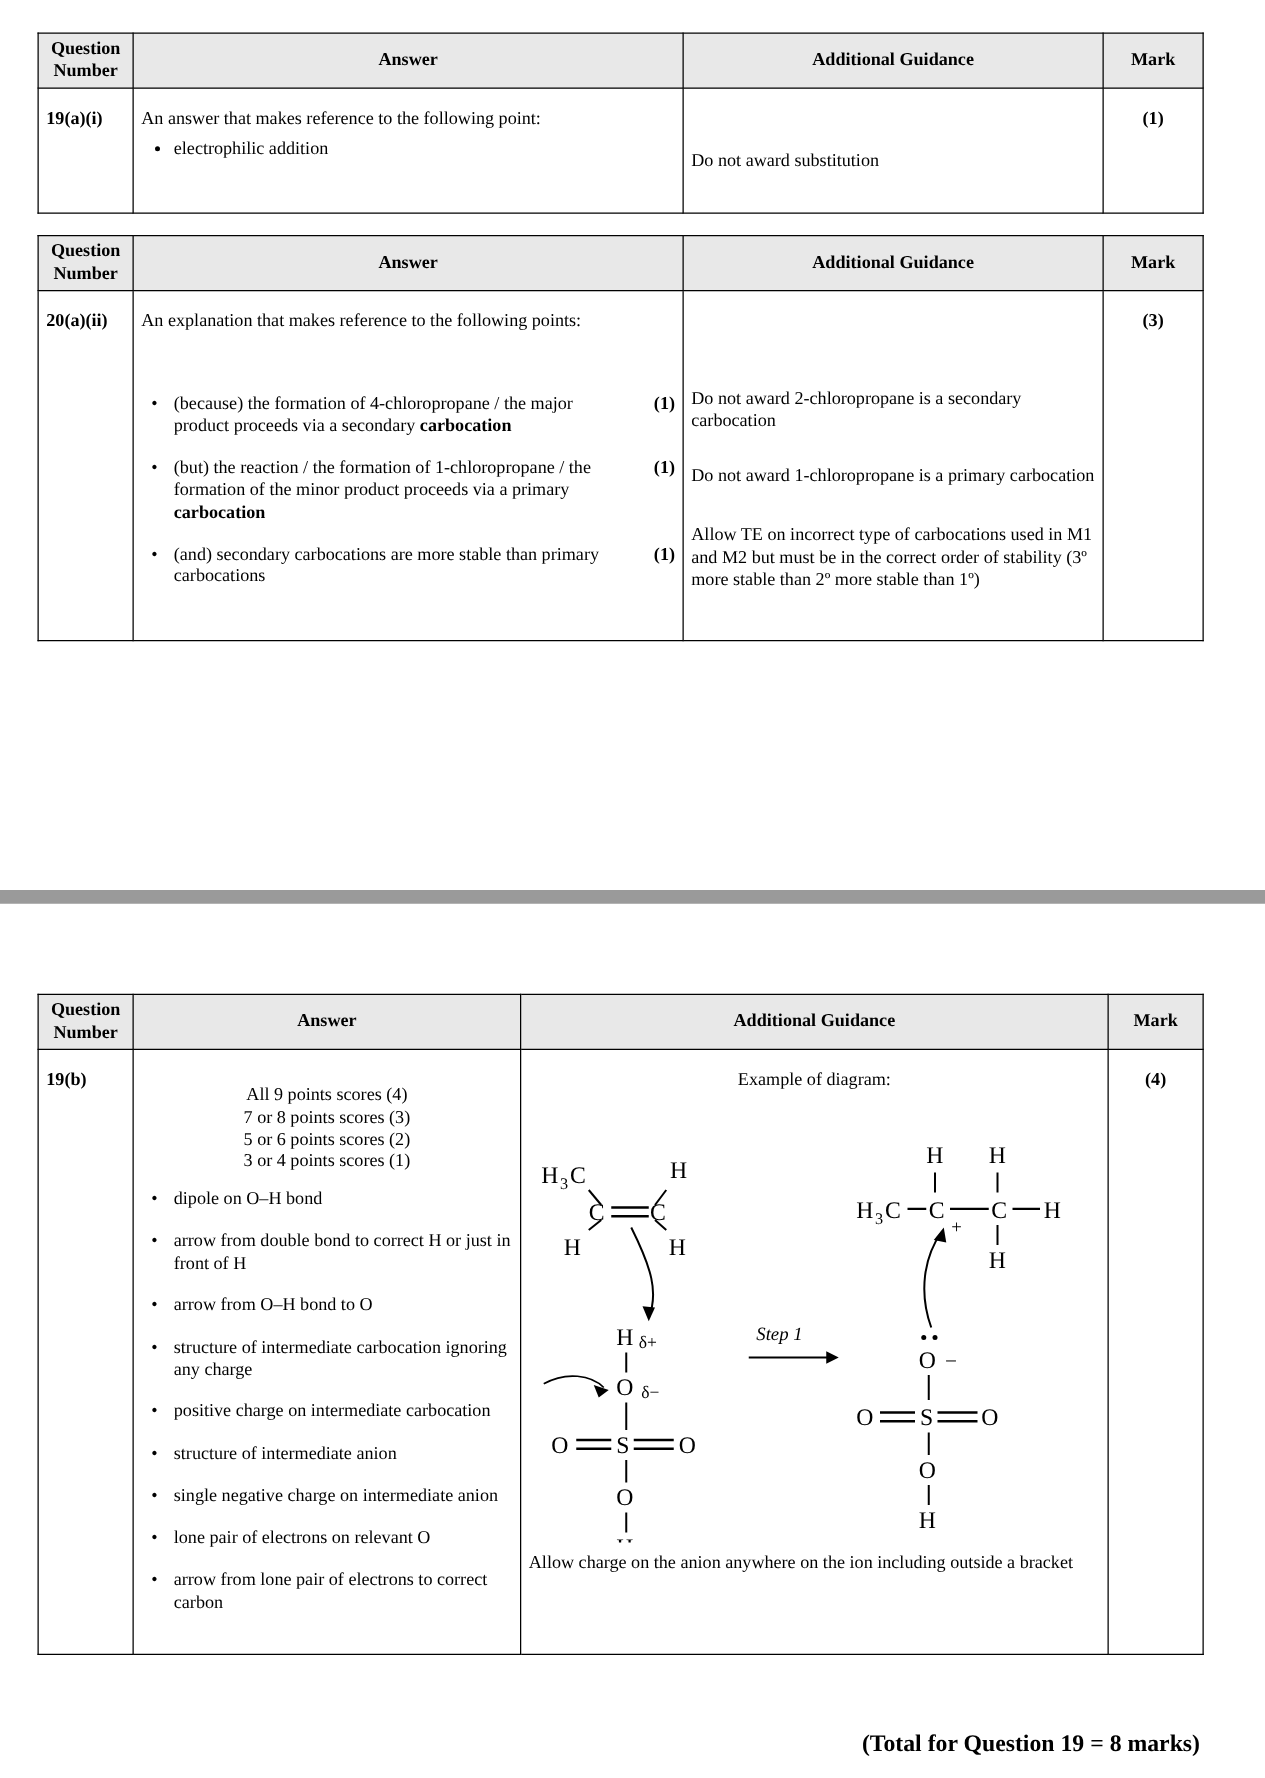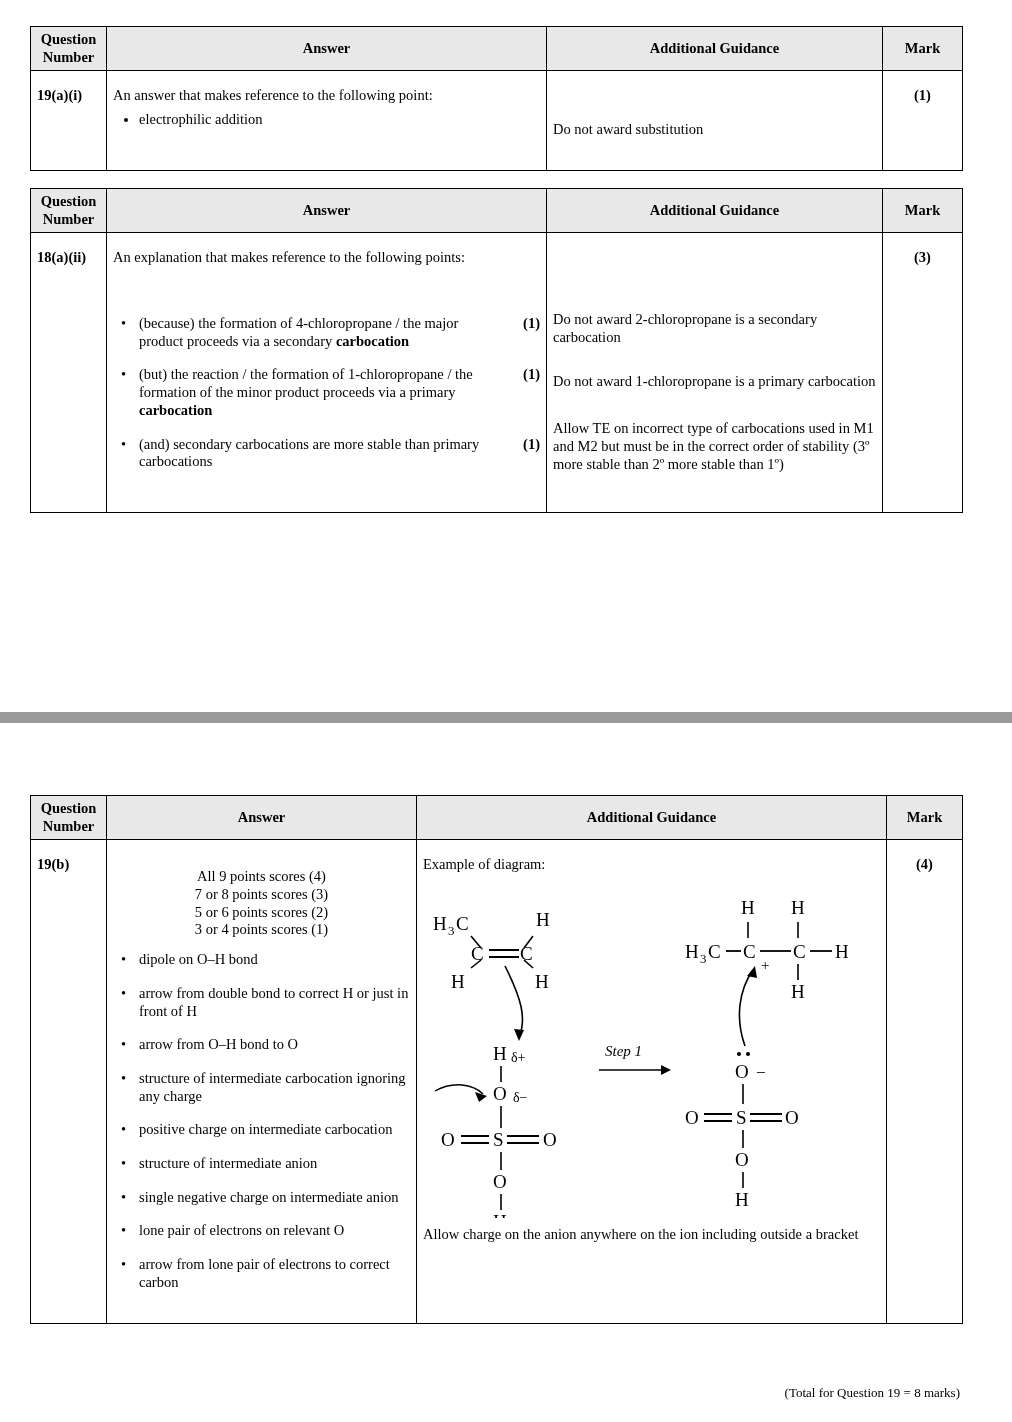--- a/index.html
+++ b/index.html
@@ -96,27 +96,27 @@
     height: 11px;
     background: #9a9a9a;
   }
 
   #table-19b { position: absolute; left: 30px; top: 795px; width: 932px; }
 
   .total-line {
     position: absolute;
     right: 52px;
     top: 1385px;
-    font-weight: normal;
-    font-size: 13px;
+    font-weight: bold;
+    font-size: 19px;
   }
 
   
   .diagram-wrap { position: relative; width: 100%; }
-  .diagram-note { margin: 0 0 4px 0; }
+  .diagram-note { margin: 0 0 20px 0; text-align: center; }
   .allow-note { margin-top: 8px; }
   svg.chem { display: block; }
   svg.chem text { font-family: "Liberation Serif", serif; }
 </style>
 </head>
 <body>
 
 <div class="page">
 
   <table class="ms" id="table-19ai">
@@ -168,21 +168,21 @@
           <span>Question</span><br>
           <span>Number</span>
         </th>
         <th class="col-ans">Answer</th>
         <th class="col-guid">Additional Guidance</th>
         <th class="col-mark">Mark</th>
       </tr>
     </thead>
     <tbody>
       <tr style="height:280px">
-        <td class="qn">18(a)(ii)</td>
+        <td class="qn">20(a)(ii)</td>
         <td>
           <p class="lead">An explanation that makes reference to the following points:</p>
           <div style="height:42px"></div>
           <ul class="bullet-list">
             <li>
               <div class="ptrow">
                 <div class="ptbody">
                   <span>(because) the formation of 4-chloropropane / the major product proceeds via a secondary </span><b>carbocation</b>
                 </div>
                 <div class="ptmark">(1)</div>

